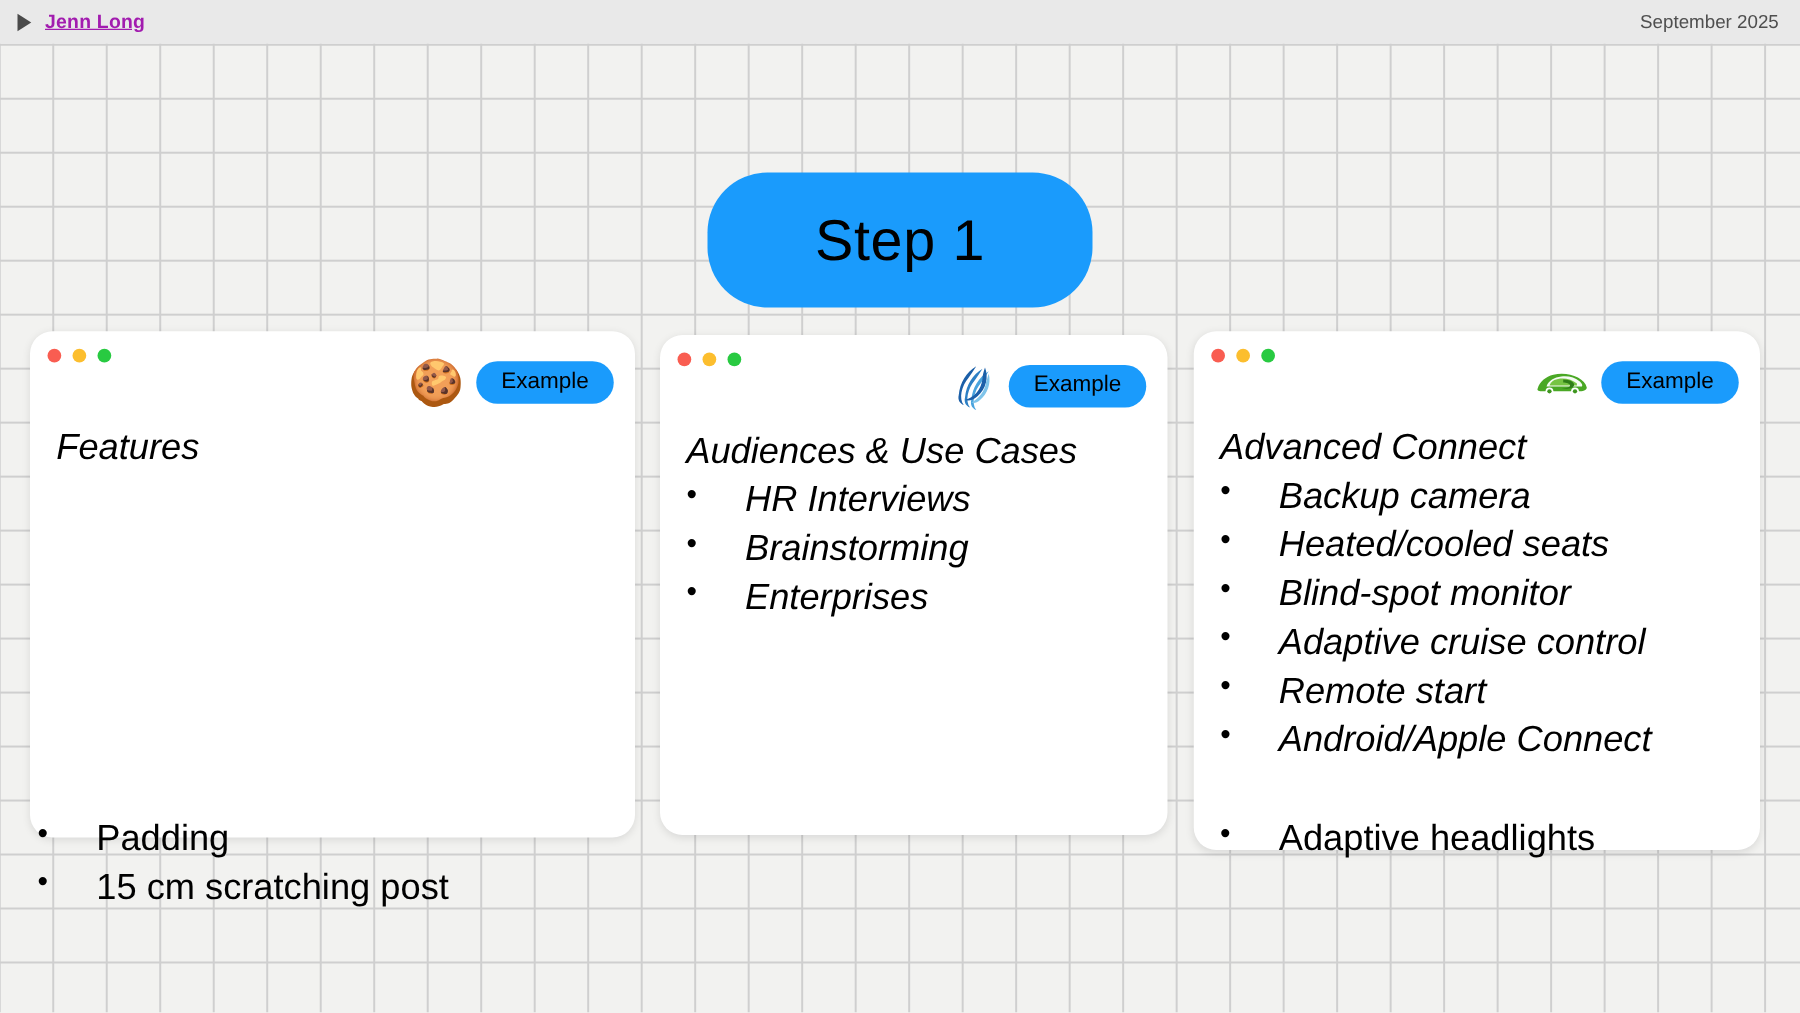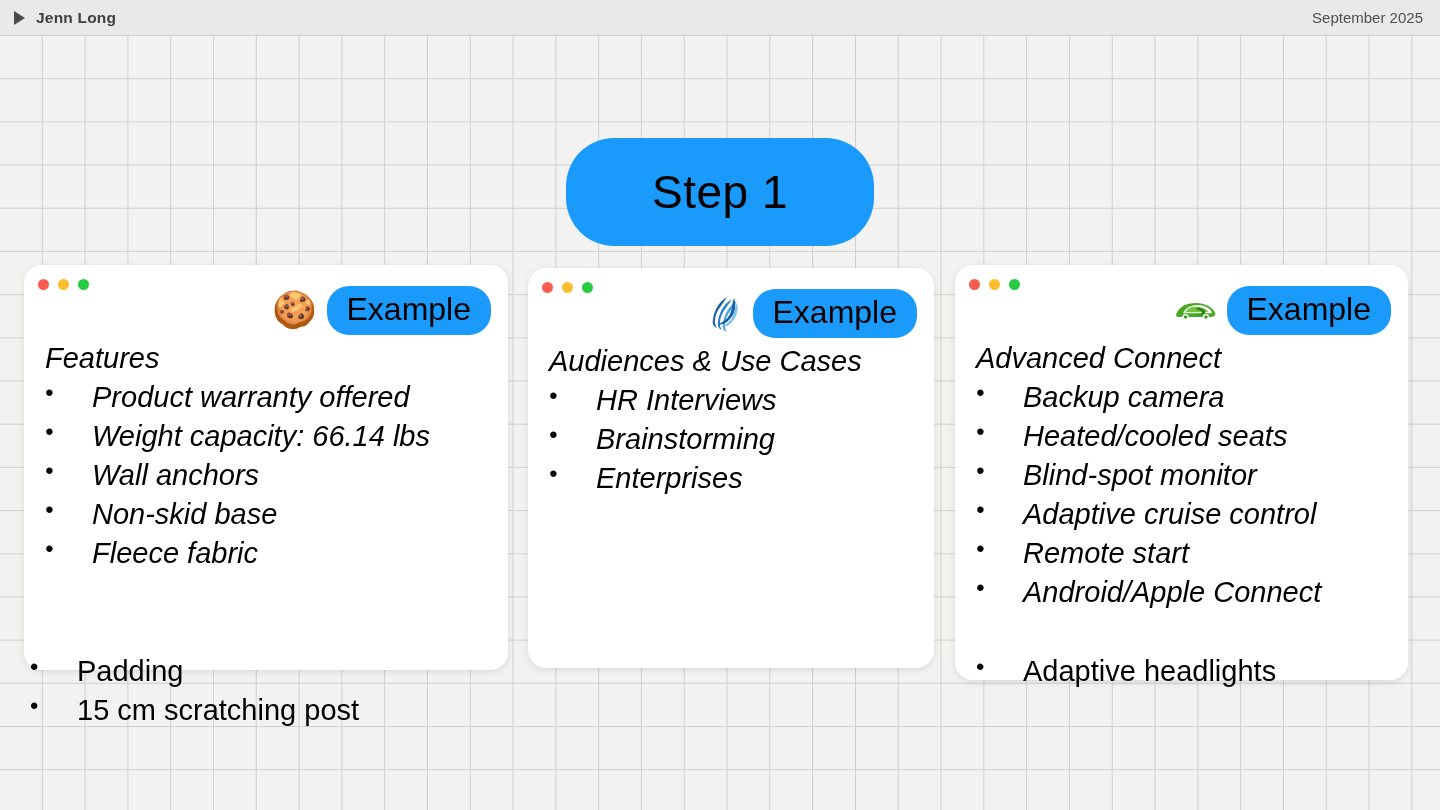--- a/index.html
+++ b/index.html
@@ -52,22 +52,23 @@
     width: 0;
     height: 0;
     border-left: 11px solid #4a4a4a;
     border-top: 7px solid transparent;
     border-bottom: 7px solid transparent;
     display: block;
   }
   #author {
     font-size: 15.5px;
     font-weight: bold;
-    color: #404040;
+    color: #a21caf;
     letter-spacing: 0.2px;
+    text-decoration: underline;
   }
   #date {
     position: absolute;
     right: 17px;
     font-size: 15px;
     color: #4f4f4f;
   }
 
   
   #step-pill {
@@ -133,21 +134,21 @@
   }
   .thumb .emoji {
     font-size: 36px;
     line-height: 1;
   }
   .example-badge {
     background: #1a9bfc;
     color: #000;
     border-radius: 22px;
     padding: 6px 20px 8px 20px;
-    font-size: 32px;
+    font-size: 18px;
     line-height: 1.08;
   }
 
   .card-body {
     position: absolute;
     left: 0;
     top: 74px;
     width: 100%;
     z-index: 2;
     font-style: italic;
@@ -235,27 +236,20 @@
     <span class="dot green"></span>
   </div>
   <div class="card-head">
     <span class="thumb">
       <span class="emoji">🍪</span>
     </span>
     <span class="example-badge">Example</span>
   </div>
   <div class="card-body">
     <div class="card-title">Features</div>
-    <ul class="bullets">
-      <li>Product warranty offered</li>
-      <li>Weight capacity: 66.14 lbs</li>
-      <li>Wall anchors</li>
-      <li>Non-skid base</li>
-      <li>Fleece fabric</li>
-    </ul>
   </div>
 </div>
 <div class="spill" id="spill-1">
   <ul>
     <li>Padding</li>
     <li>15 cm scratching post</li>
   </ul>
 </div>
 
 <div class="card" id="card-2">

